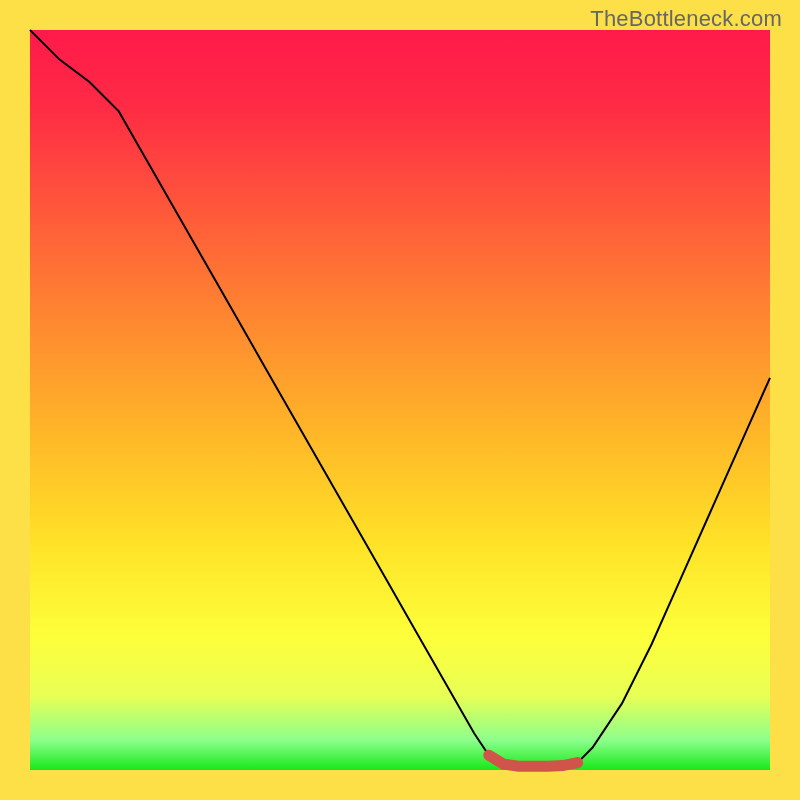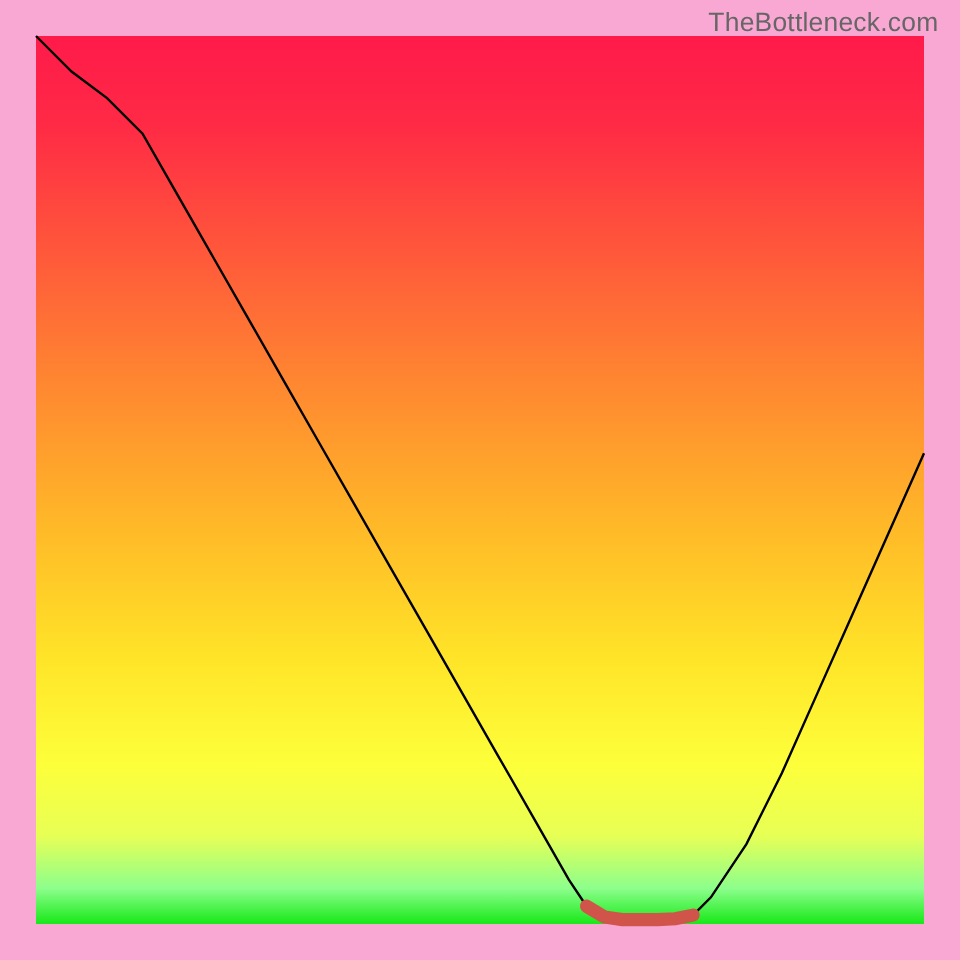--- a/index.html
+++ b/index.html
@@ -8,21 +8,21 @@
     width: 800px;
     height: 800px;
     background: #000;
     overflow: hidden;
     font-family: Arial, Helvetica, sans-serif;
   }
   .container {
     position: relative;
     width: 800px;
     height: 800px;
-    background: #f9a8d4;
+    background: #fde047;
   }
   .plot-area {
     position: absolute;
     left: 30px;
     top: 30px;
     width: 740px;
     height: 740px;
     background: linear-gradient(to bottom,
       #ff1a4a 0%,
       #ff2a45 10%,

